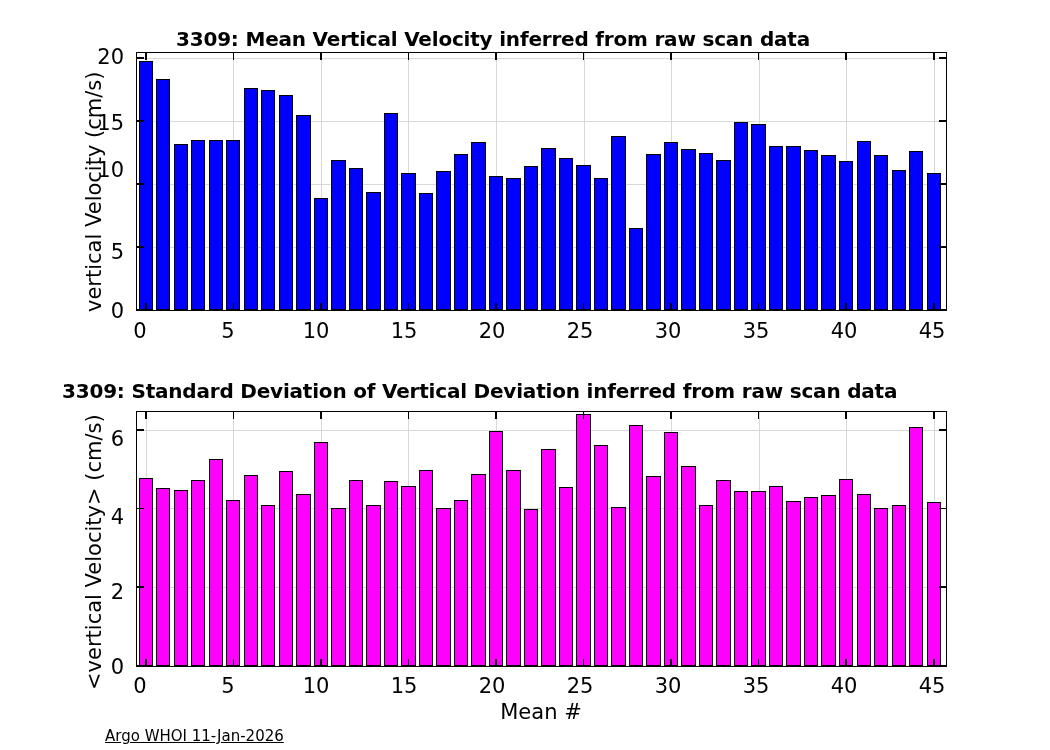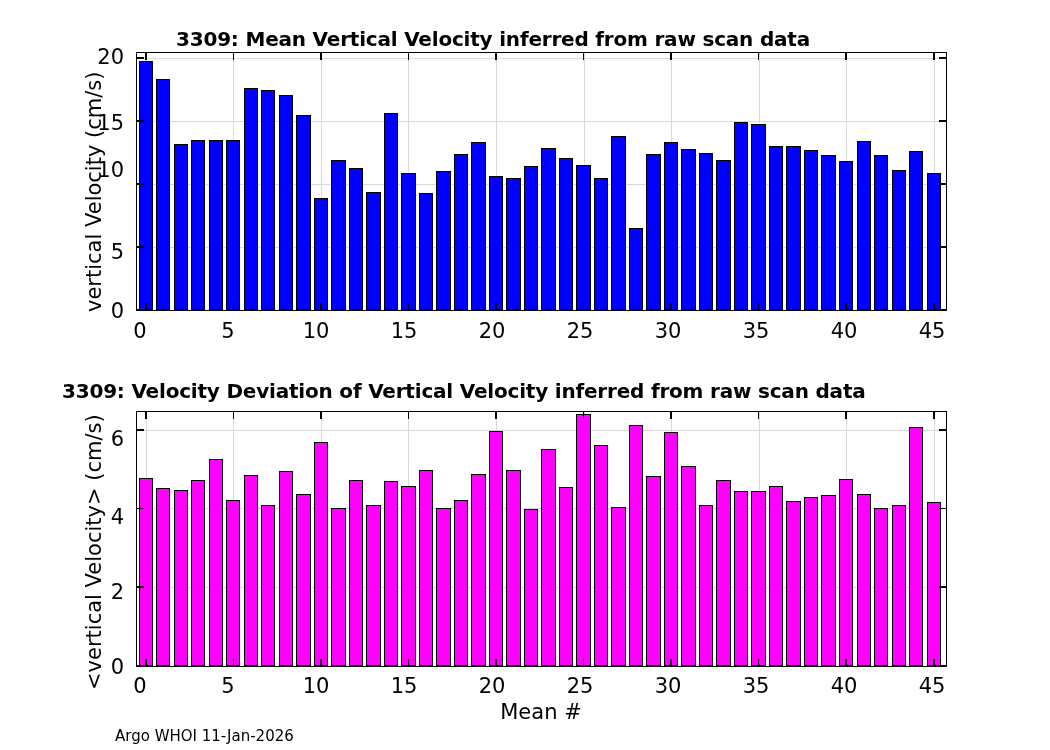--- a/index.html
+++ b/index.html
@@ -244,21 +244,21 @@
           <div class="tick-x" style="left: 708.388px; top: 0px;"></div>
           <div class="tick-x" style="left: 708.388px; top: 250px;"></div>
           <div class="tick-x" style="left: 795.942px; top: 0px;"></div>
           <div class="tick-x" style="left: 795.942px; top: 250px;"></div>
         </div>
     </div>
   </div>
 
   <div>
 
-    <div class="plot-title" style="left: 62px; top: 379px;">3309: Velocity Deviation of Vertical Velocity inferred from raw scan data</div>
+    <div class="plot-title" style="left: 62px; top: 379px;">3309: Standard Deviation of Vertical Deviation inferred from raw scan data</div>
 
     <div class="ylabel" style="left: 82px; top: 690px;">&lt;vertical Velocity&gt; (cm/s)</div>
 
     <div class="xlabel" style="left: 436px; top: 700px; width: 210px;">Mean #</div>
 
     <div class="ytick-label" style="top: 655px; width: 100px; left: 24px;">0</div>
     <div class="ytick-label" style="top: 580px; width: 100px; left: 24px;">2</div>
     <div class="ytick-label" style="top: 505px; width: 100px; left: 24px;">4</div>
     <div class="ytick-label" style="top: 427px; width: 100px; left: 24px;">6</div>
 
@@ -363,15 +363,15 @@
           <div class="tick-x" style="left: 620.834px; top: 0px;"></div>
           <div class="tick-x" style="left: 620.834px; top: 247px;"></div>
           <div class="tick-x" style="left: 708.388px; top: 0px;"></div>
           <div class="tick-x" style="left: 708.388px; top: 247px;"></div>
           <div class="tick-x" style="left: 795.942px; top: 0px;"></div>
           <div class="tick-x" style="left: 795.942px; top: 247px;"></div>
         </div>
     </div>
   </div>
 
-  <div class="footer-note" style="left: 115px; top: 727px;">Argo WHOI 11-Jan-2026</div>
+  <div class="footer-note" style="left: 105px; top: 727px; text-decoration: underline;">Argo WHOI 11-Jan-2026</div>
 
 </div>
 
 </body></html>

